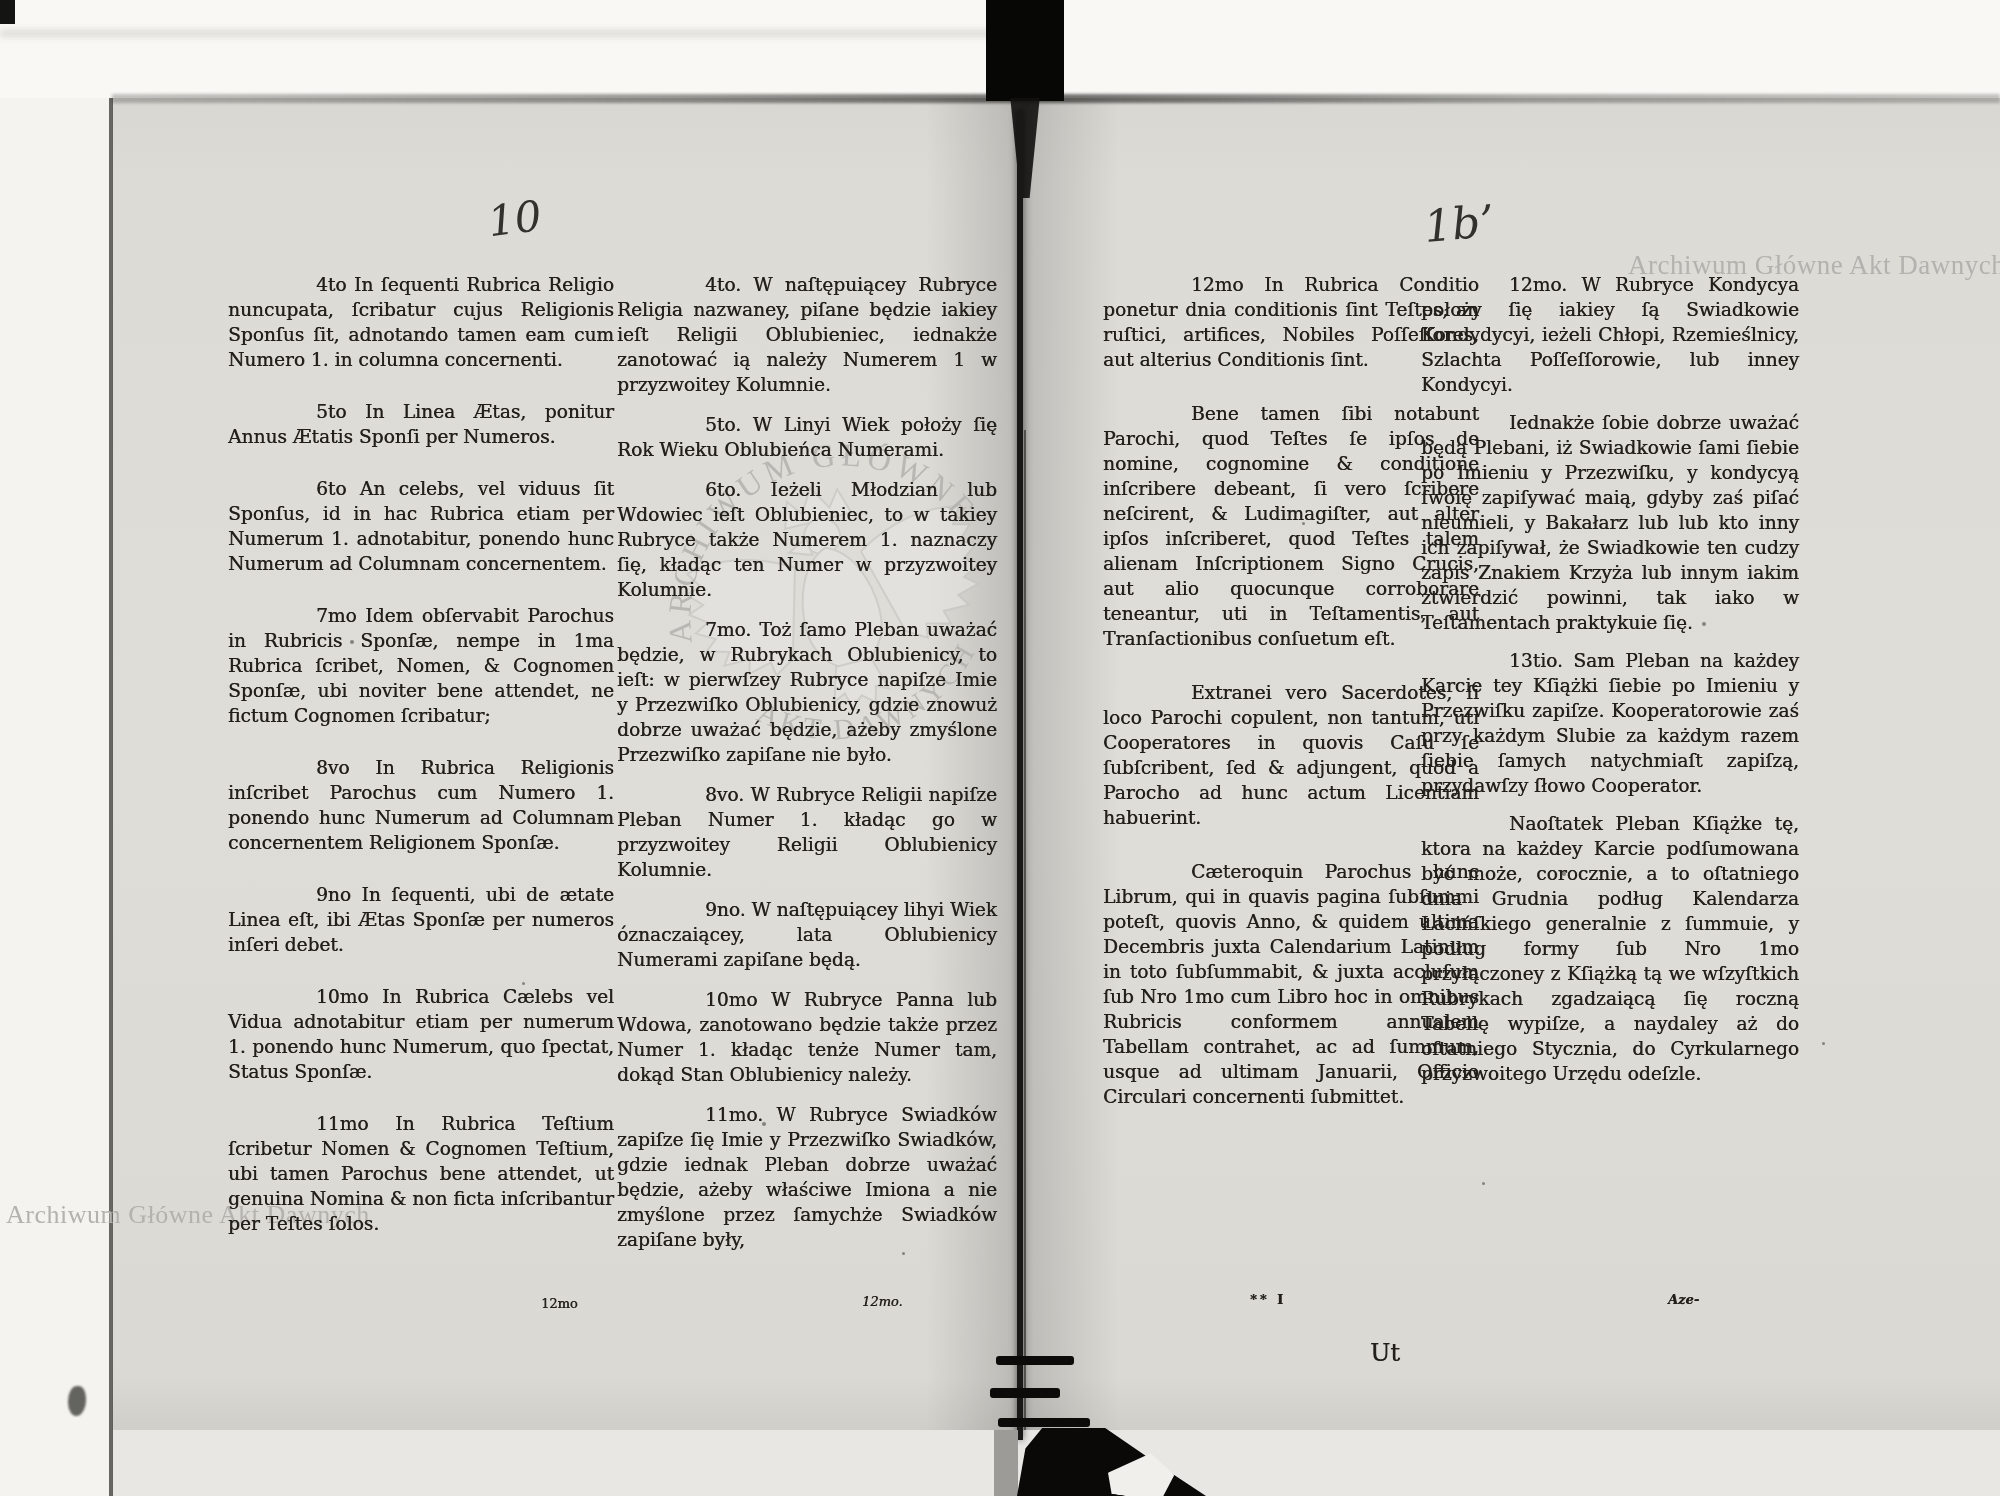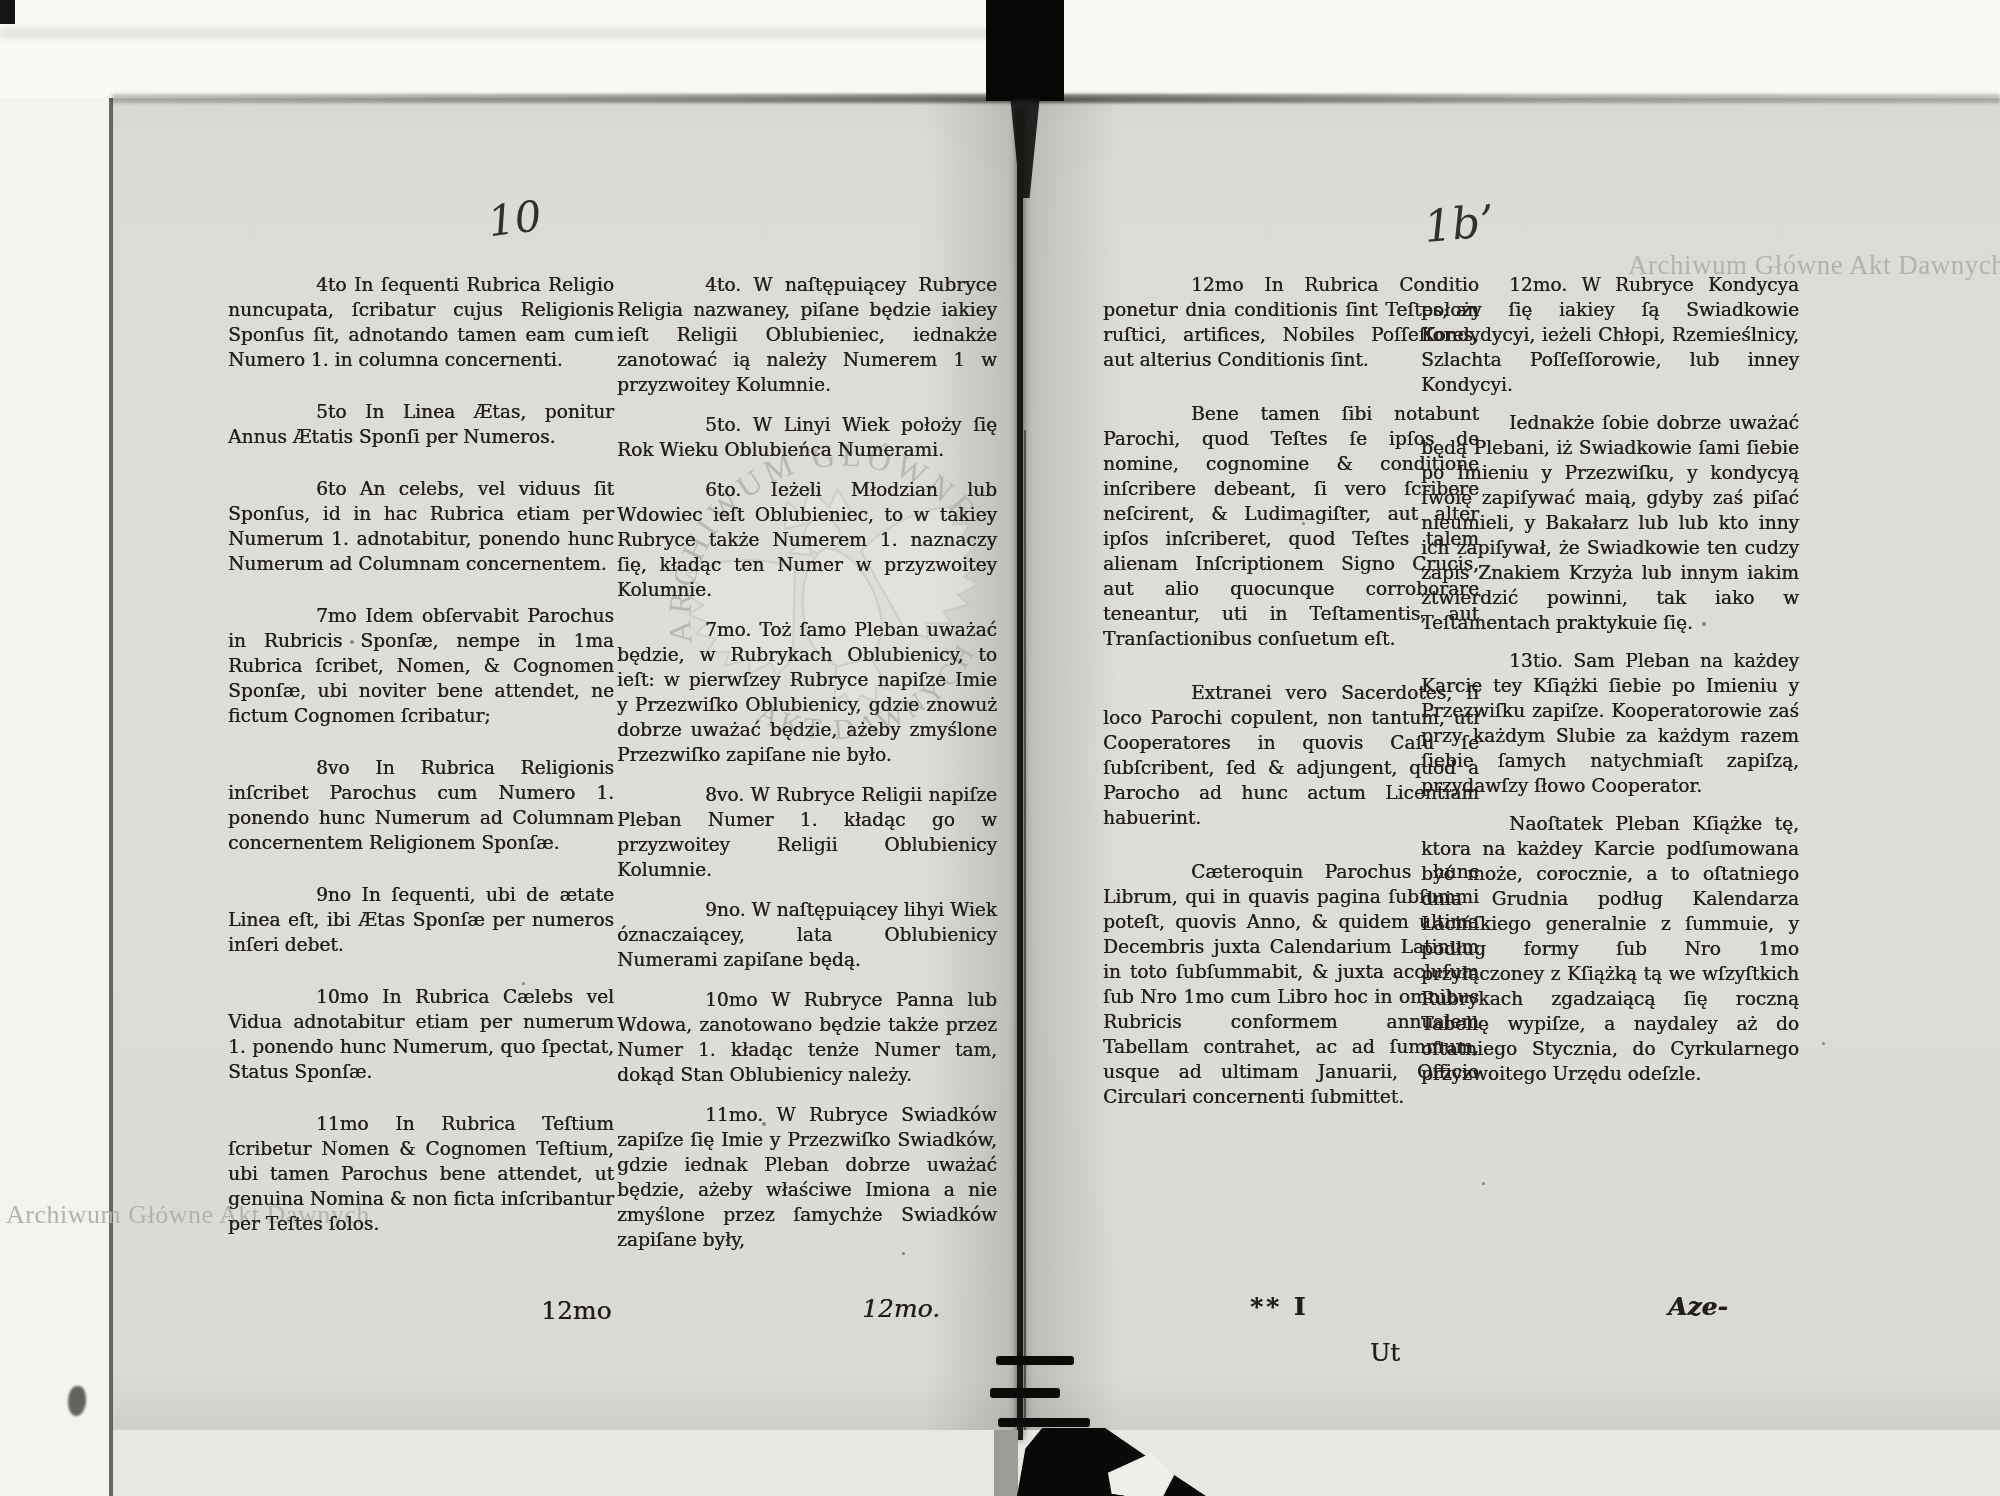--- a/index.html
+++ b/index.html
@@ -42,21 +42,21 @@
 
   
   .col{position:absolute;top:272px;text-align:justify;color:#211e19;font-size:18.6px;line-height:25px;
        text-shadow:.4px 0 0 rgba(33,30,25,.85);}
   .col p{margin:0;text-indent:88px;}
   .col1{left:228px;width:386px;} .col1 p{margin-bottom:27px;}
   .col2{left:617px;width:380px;} .col2 p{margin-bottom:15px;}
   .col3{left:1103px;width:376px;} .col3 p{margin-bottom:29px;}
   .col4{left:1421px;width:378px;} .col4 p{margin-bottom:13px;}
 
-  .catchword{position:absolute;font-size:25px;color:#211e19;text-shadow:.4px 0 0 rgba(33,30,25,.85);}
+  .catchword{position:absolute;font-size:13px;color:#211e19;text-shadow:.4px 0 0 rgba(33,30,25,.85);}
   .cw1{left:541px;top:1296px;}
   .cw2{left:846px;top:1294px;font-style:italic;margin-left:16px;}
   .sig{left:1250px;top:1292px;font-weight:bold;letter-spacing:3px;}
   .cwUt{left:1370px;top:1339px;font-weight:normal;font-size:24px;}
   .cw4{left:1668px;top:1292px;font-weight:bold;font-style:italic;}
 
   
   .hw{position:absolute;font-style:italic;color:#33312d;}
   .hw-left{left:488px;top:194px;font-size:42px;transform:rotate(-7deg);}
   .hw-right{left:1424px;top:198px;font-size:44px;transform:rotate(-5deg);}

